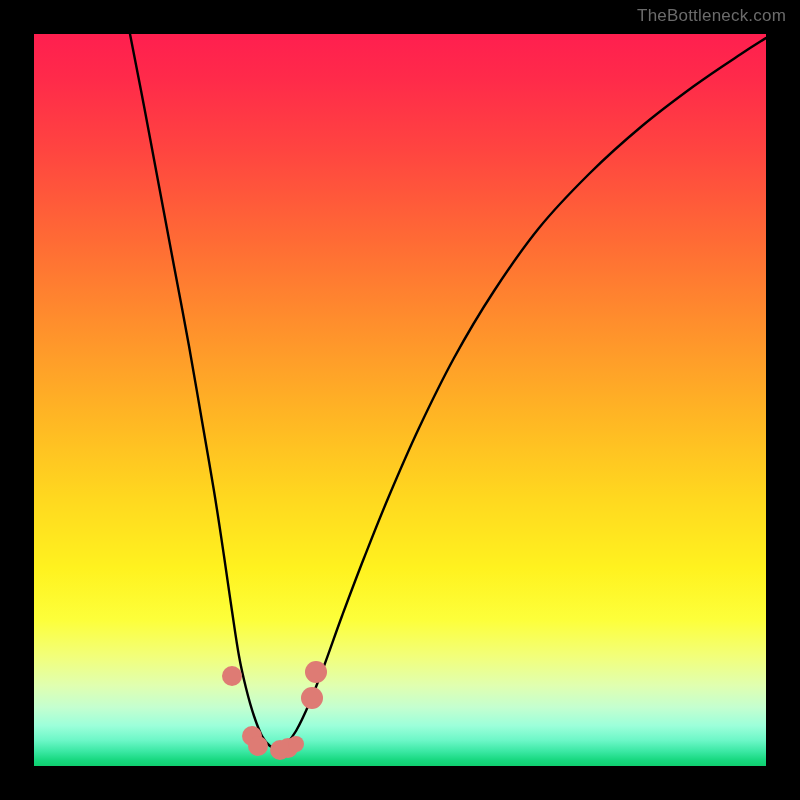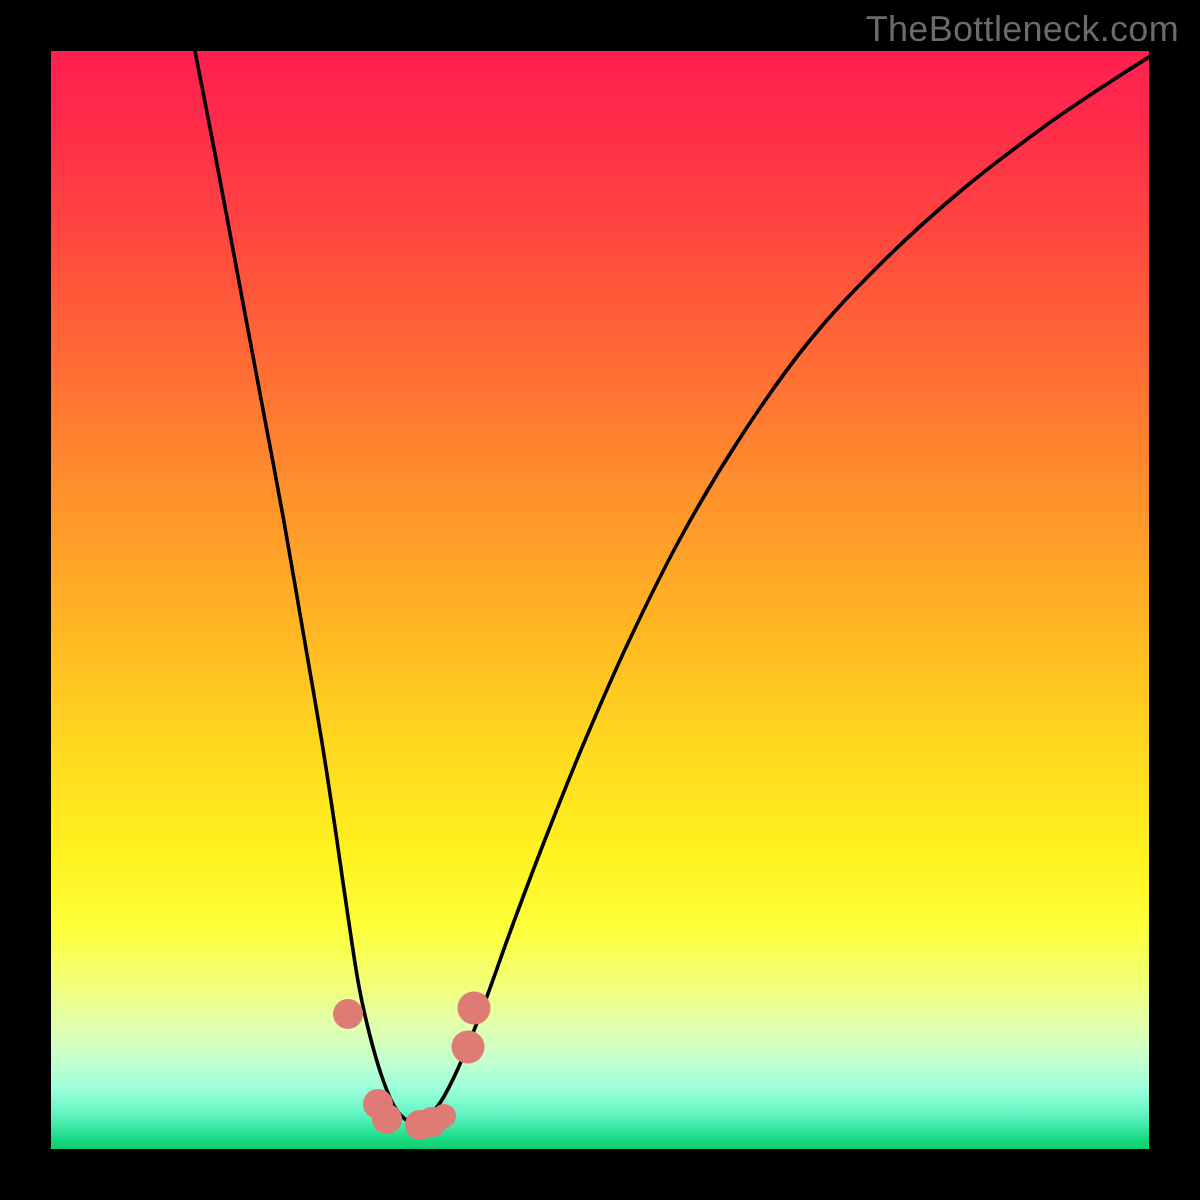--- a/index.html
+++ b/index.html
@@ -53,21 +53,21 @@
   }
   .curve-svg {
     position: absolute;
     inset: 0;
   }
   .watermark {
     position: absolute;
     top: 6px;
     right: 14px;
     color: #6b6b6b;
-    font-size: 24px;
+    font-size: 17px;
     letter-spacing: 0.2px;
     font-weight: 400;
   }
 </style>
 </head>
 <body>
 
 <div class="frame">
 
   <div class="watermark">TheBottleneck.com</div>

